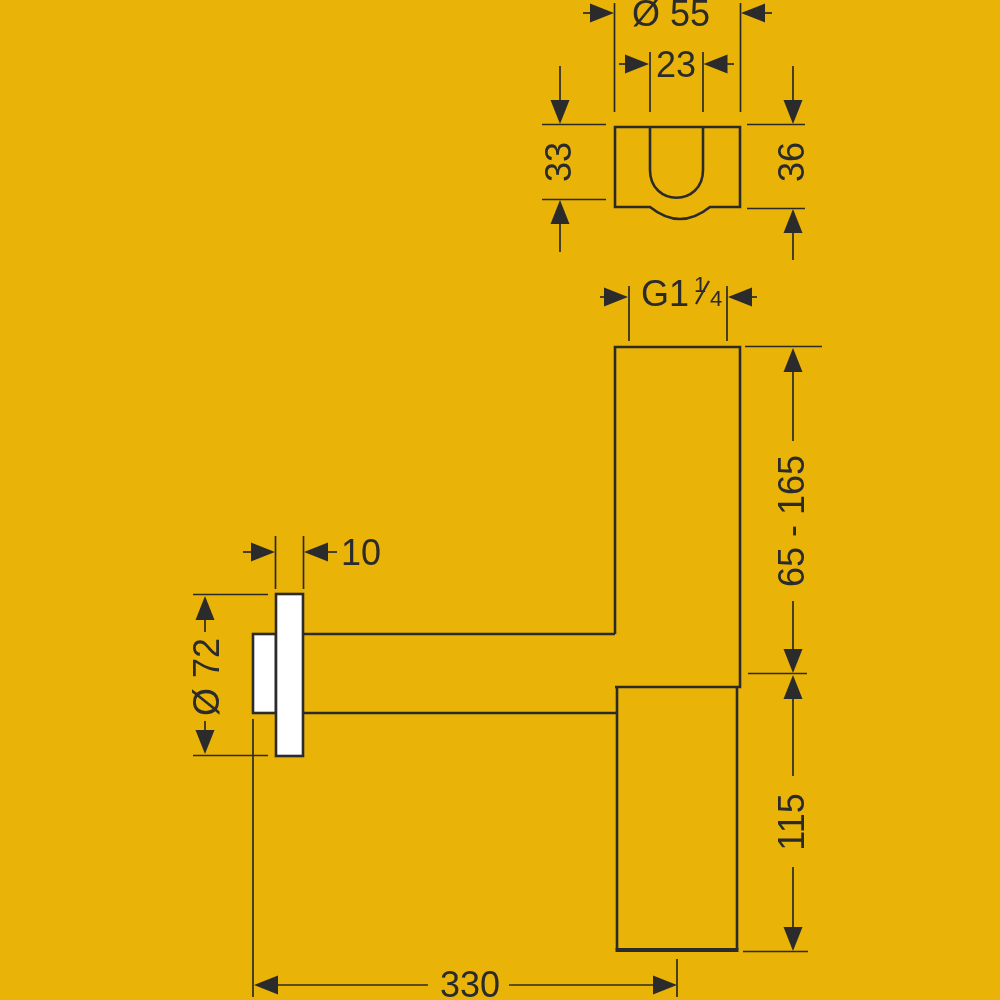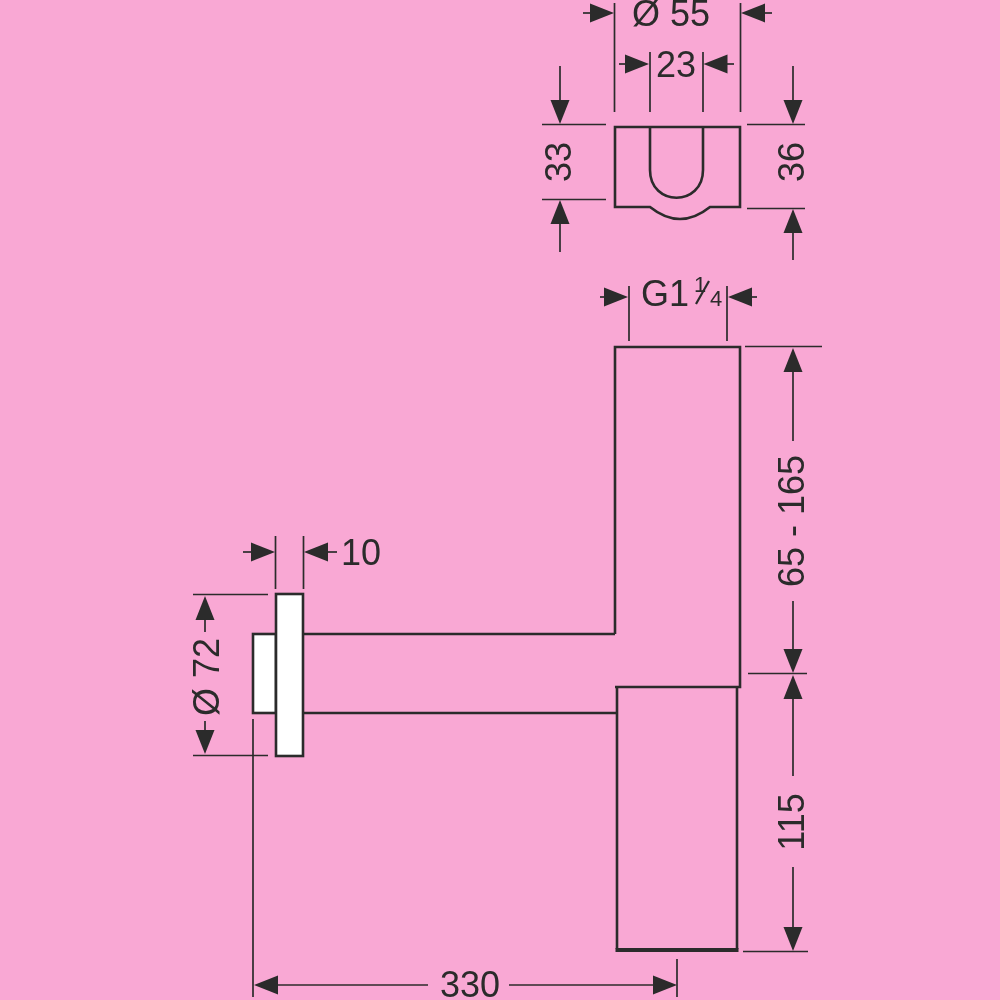--- a/index.html
+++ b/index.html
@@ -1,16 +1,16 @@
 <!DOCTYPE html>
 <html><head>
 <meta charset="utf-8">
 <style>
   html, body { margin: 0; padding: 0; background: #ffffff; }
-  .stage { position: relative; width: 1000px; height: 1000px; background: #f9a8d4; overflow: hidden; }
+  .stage { position: relative; width: 1000px; height: 1000px; background: #eab308; overflow: hidden; }
   svg { display: block; }
   svg text {
     font-family: "Liberation Sans", sans-serif;
     fill: #2b2b2b;
   }
   .t36 { font-size: 36px; }
   .t22 { font-size: 22px; }
   .outline { stroke: #2b2b2b; stroke-width: 2.6; fill: none; stroke-linecap: butt; }
   .outline-fill { stroke: #2b2b2b; stroke-width: 2.6; fill: #ffffff; }
   .thick { stroke: #2b2b2b; stroke-width: 4; fill: none; }

